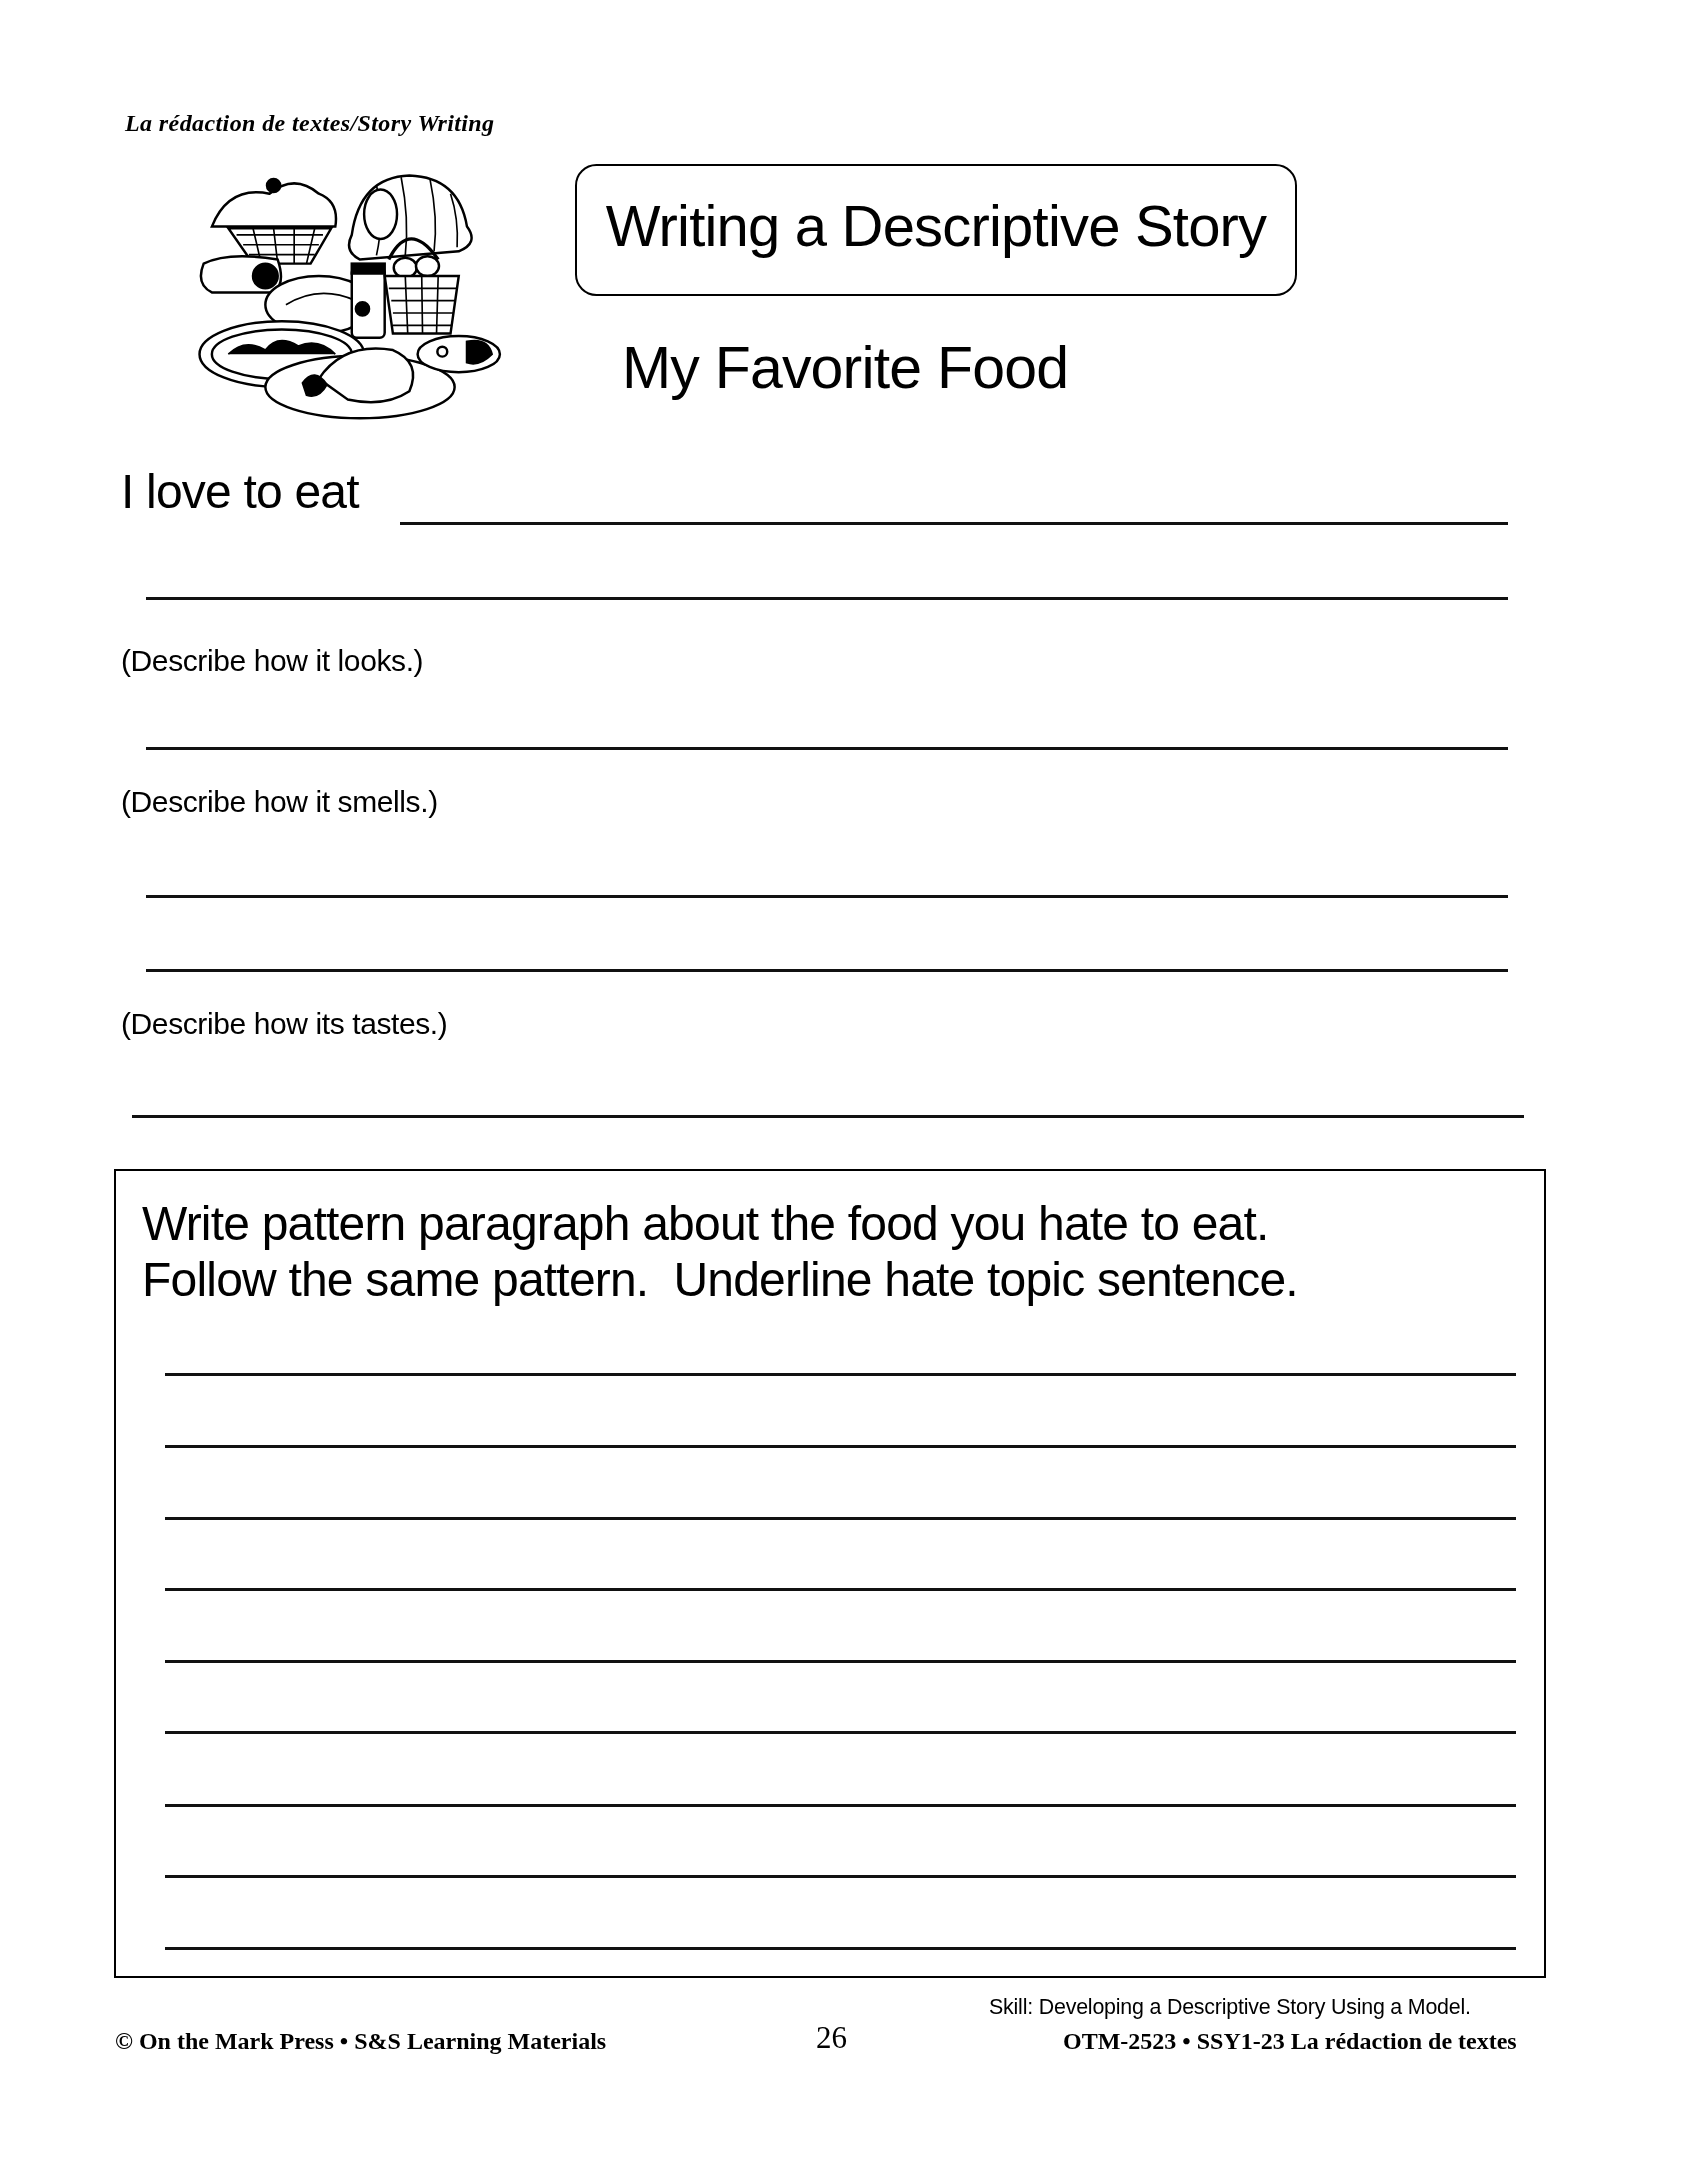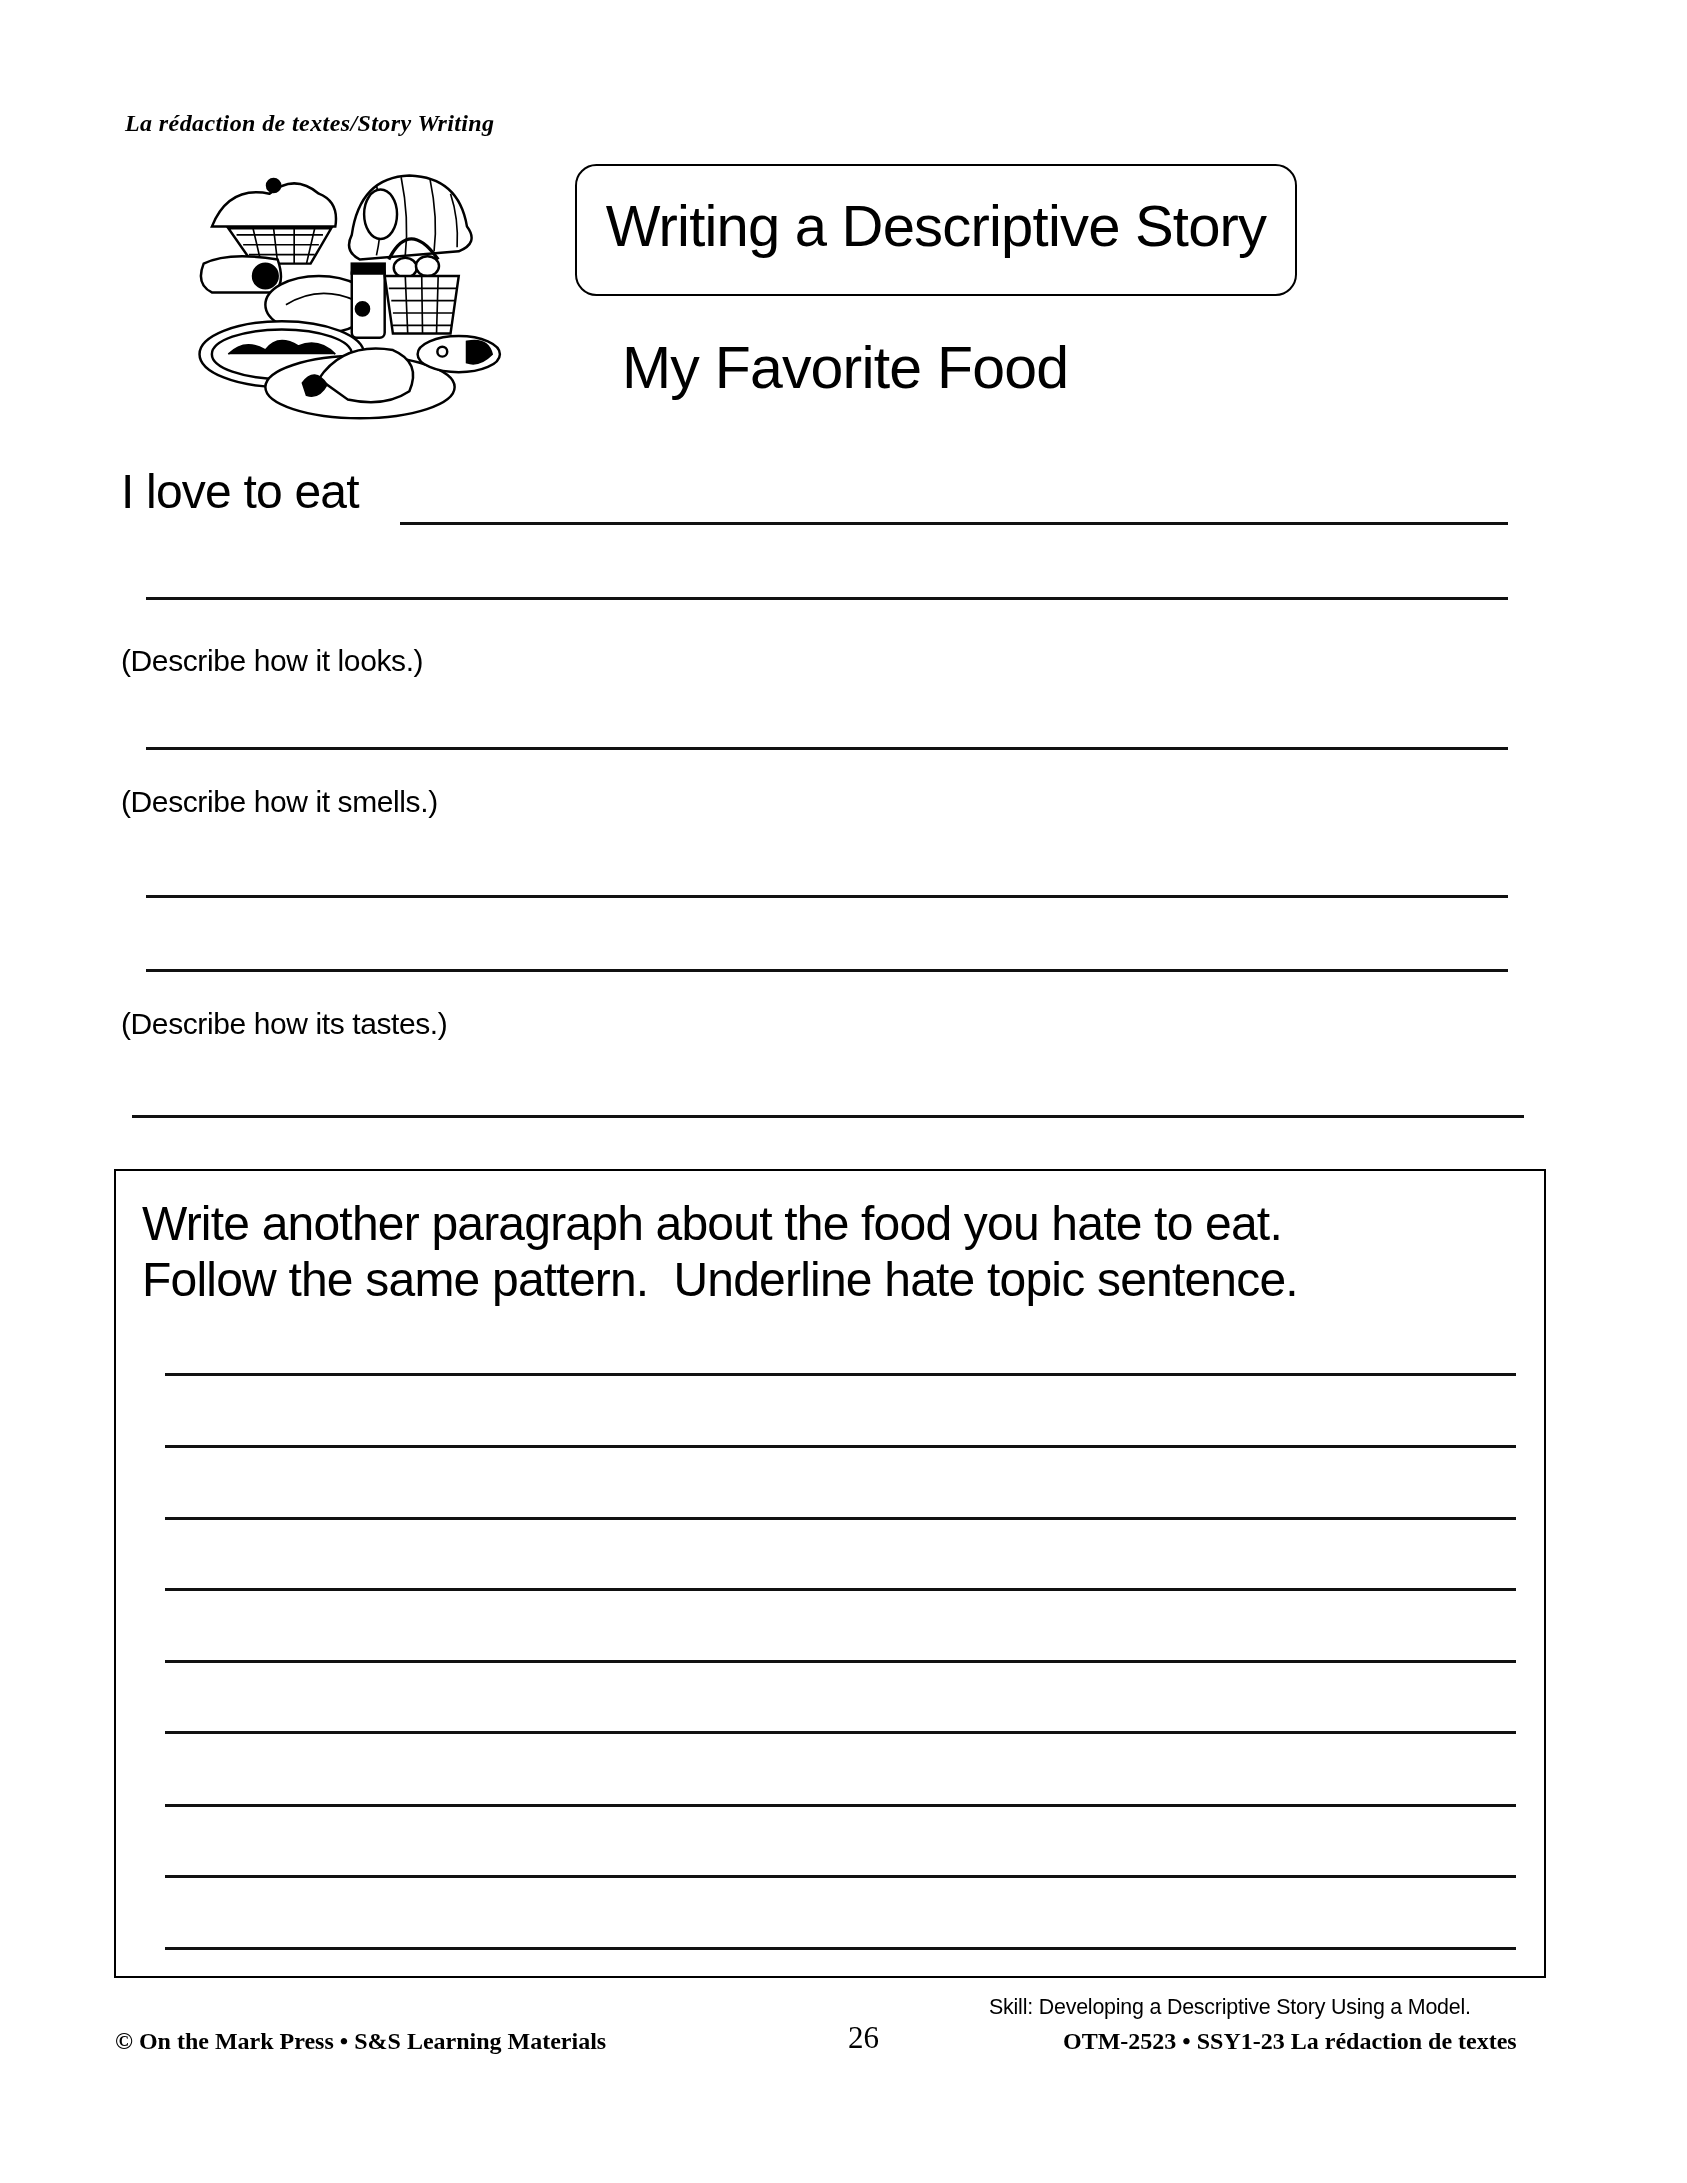--- a/index.html
+++ b/index.html
@@ -10,21 +10,21 @@
   .title-box { left:575px; top:164px; width:722px; height:132px; border:2.5px solid #000; border-radius:21.4px; box-sizing:border-box; }
   .title-text { position:absolute; left:0; right:0; top:26px; text-align:center; font-size:58px; letter-spacing:-0.8px; }
   .subtitle { left:622px; top:334px; font-size:59px; letter-spacing:-0.8px; }
   .prompt-big { left:121px; top:464px; font-size:48px; letter-spacing:-0.8px; }
   .label { left:121px; font-size:30px; letter-spacing:-0.4px; }
   .rule { height:2.5px; background:#111; }
   .box { left:114px; top:1169px; width:1432px; height:809px; border:2.5px solid #000; box-sizing:border-box; }
   .box-text { position:absolute; left:26px; top:25px; font-size:48px; line-height:56px; letter-spacing:-0.8px; }
   .box-rule { position:absolute; left:49px; width:1351px; height:2.5px; background:#111; }
   .footer-left { left:115px; top:2028px; font-family:"Liberation Serif", serif; font-weight:bold; font-size:24px; }
-  .footer-page { left:816px; top:2020px; font-family:"Liberation Serif", serif; font-size:31px;margin-left:32px; }
+  .footer-page { left:816px; top:2020px; font-family:"Liberation Serif", serif; font-size:31px; }
   .footer-skill { left:989px; top:1995px; font-size:21.4px; letter-spacing:-0.2px; }
   .footer-code { left:1063px; top:2028px; font-family:"Liberation Serif", serif; font-weight:bold; font-size:24px;text-align:right; }
 </style>
 </head>
 <body>
 
 <div class="abs header-text">La rédaction de textes/Story Writing</div>
 
 <div class="abs illus">
   <svg width="330" height="251" viewBox="0 0 400 305" fill="none" stroke="#000" stroke-width="3">
@@ -83,21 +83,21 @@
 
 <div class="abs label" style="top:785px;">(Describe how it smells.)</div>
 <div class="abs rule" style="left:146px; top:895px; width:1362px;"></div>
 <div class="abs rule" style="left:146px; top:969px; width:1362px;"></div>
 
 <div class="abs label" style="top:1007px;">(Describe how its tastes.)</div>
 <div class="abs rule" style="left:132px; top:1115px; width:1392px;"></div>
 
 <div class="abs box">
   <div class="box-text">
-    <div>Write another paragraph about the food you hate to eat.</div>
+    <div>Write pattern paragraph about the food you hate to eat.</div>
     <div style="white-space:pre;">Follow the same pattern.  Underline hate topic sentence.</div>
   </div>
   <div class="box-rule" style="top:202px;"></div>
   <div class="box-rule" style="top:274px;"></div>
   <div class="box-rule" style="top:346px;"></div>
   <div class="box-rule" style="top:417px;"></div>
   <div class="box-rule" style="top:489px;"></div>
   <div class="box-rule" style="top:560px;"></div>
   <div class="box-rule" style="top:633px;"></div>
   <div class="box-rule" style="top:704px;"></div>

